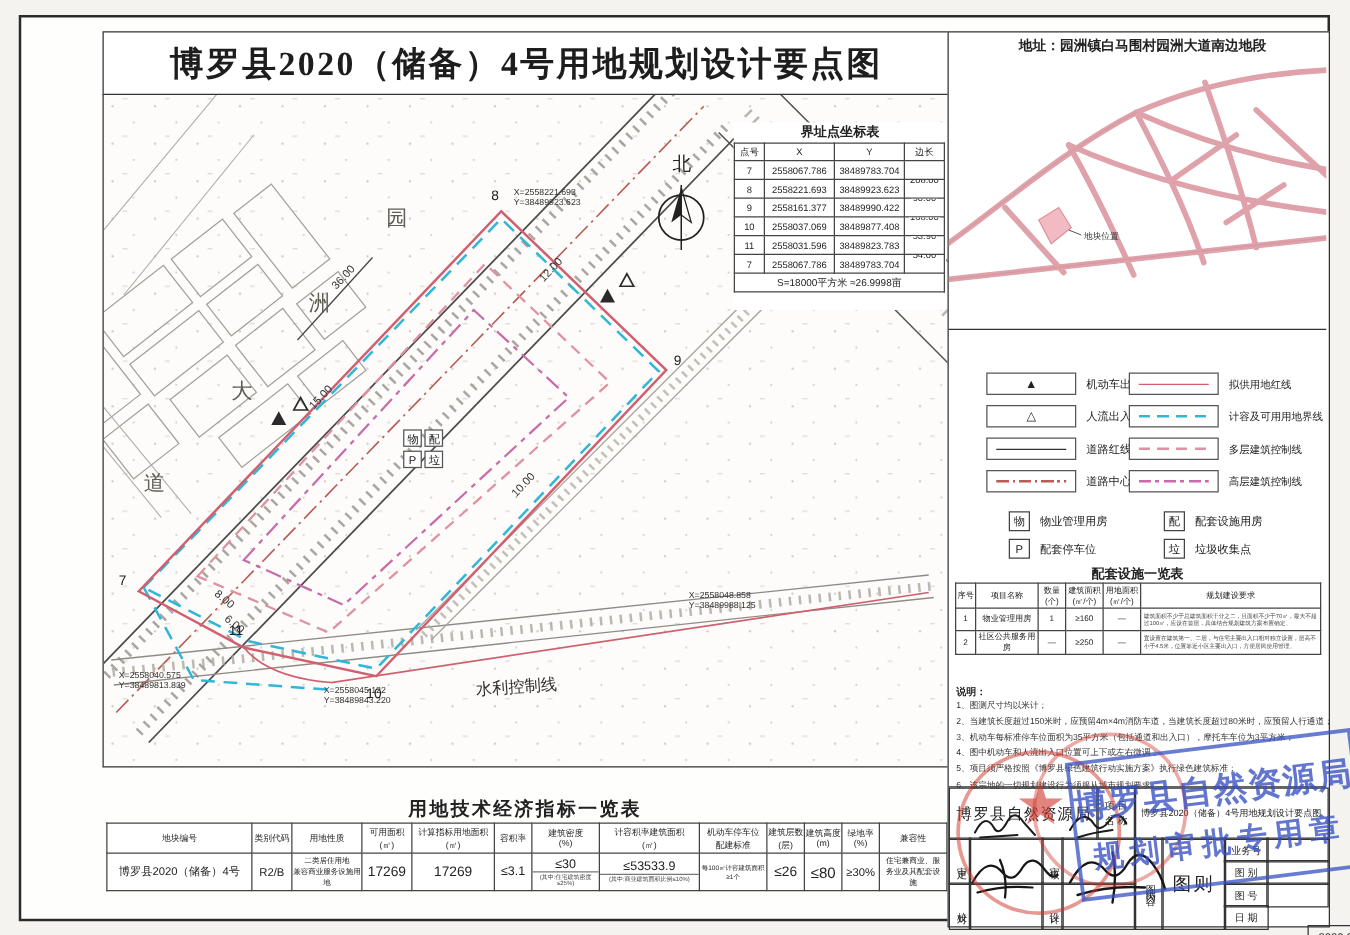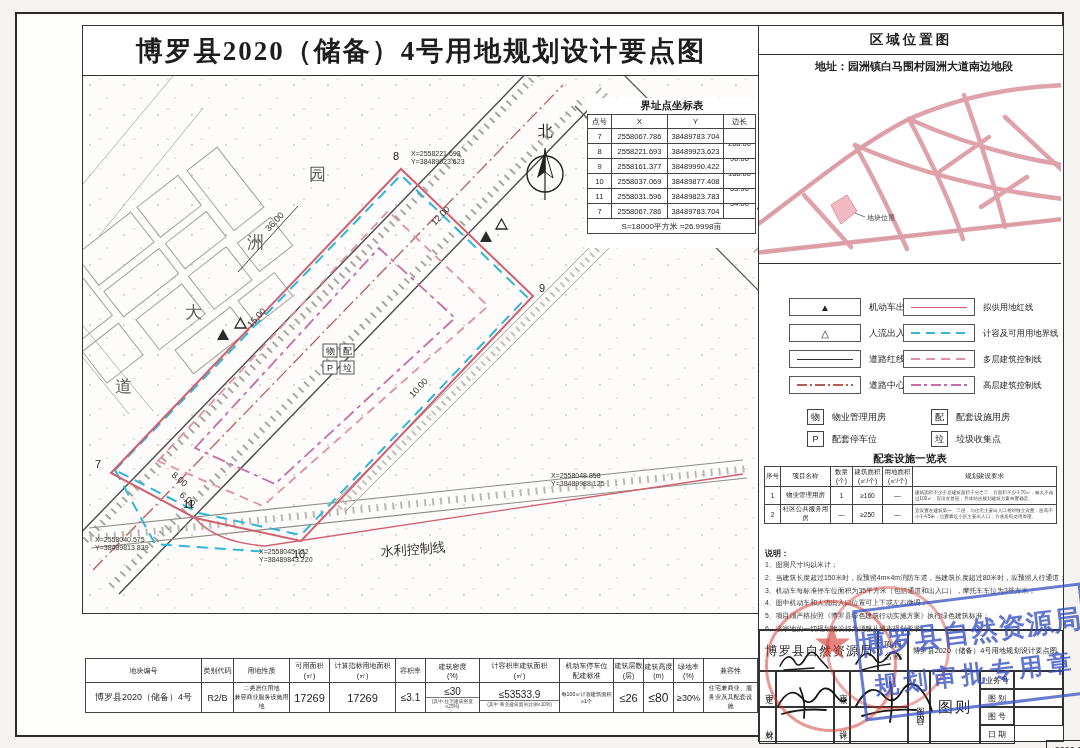--- a/index.html
+++ b/index.html
@@ -225,20 +225,21 @@
         </tr>
         <tr>
               <td colspan="4" style="height:14px;font-size:8px;">S=18000平方米 ≈26.9998亩</td>
             </tr>
       </tbody>
         </table>
     </div>
   </div>
 
 
+  <div class="abs ctr sec-title" style="left:82px;top:638px;width:676px;height:18px;font-size:15px;letter-spacing:2px;">用地技术经济指标一览表</div>
   <table class="abs" style="left:85px;top:658px;width:672px;font-size:7px;">
     <colgroup>
       <col style="width:116px">
         <col style="width:32px">
         <col style="width:56px">
         <col style="width:40px">
         <col style="width:66px">
         <col style="width:30px">
         <col style="width:54px">
         <col style="width:80px">
@@ -292,21 +293,20 @@
       <td style="font-size:11px;">≤26</td>
       <td style="font-size:12px;">≤80</td>
       <td style="font-size:9px;">≥30%</td>
       <td style="font-size:6.2px;padding:0 2px;">住宅兼商业、服务业及其配套设施</td>
     </tr>
   </tbody>
     </table>
 
   <div class="abs" style="left:758px;top:25px;width:304px;height:715px;border-left:1.5px solid #333;border-right:1.5px solid #333;border-top:1.5px solid #333;border-bottom:1.5px solid #333;background:#fff;">
 
-    <div class="ctr" style="height:28px;border-bottom:1.2px solid #333;font-size:13.5px;font-weight:bold;letter-spacing:3px;">区域位置图</div>
     <div style="height:22px;line-height:22px;padding-left:6px;font-size:11px;font-weight:bold;text-align:center;">地址：园洲镇白马围村园洲大道南边地段</div>
 
     <svg width="302" height="185" viewBox="0 0 302 185" style="display:block;">
       <g stroke="#dfa2aa" stroke-width="4.5" fill="none" stroke-linecap="round">
         <path d="M-5 150 C40 118 95 70 150 42 C200 20 255 10 305 8"></path>
         <path d="M-5 176 C70 168 170 156 305 142"></path>
         <path d="M45 118 L92 170"></path>
         <path d="M96 68 C120 110 138 150 148 172"></path>
         <path d="M150 42 C170 80 190 120 204 162"></path>
         <path d="M205 18 C220 60 236 110 246 150"></path>

